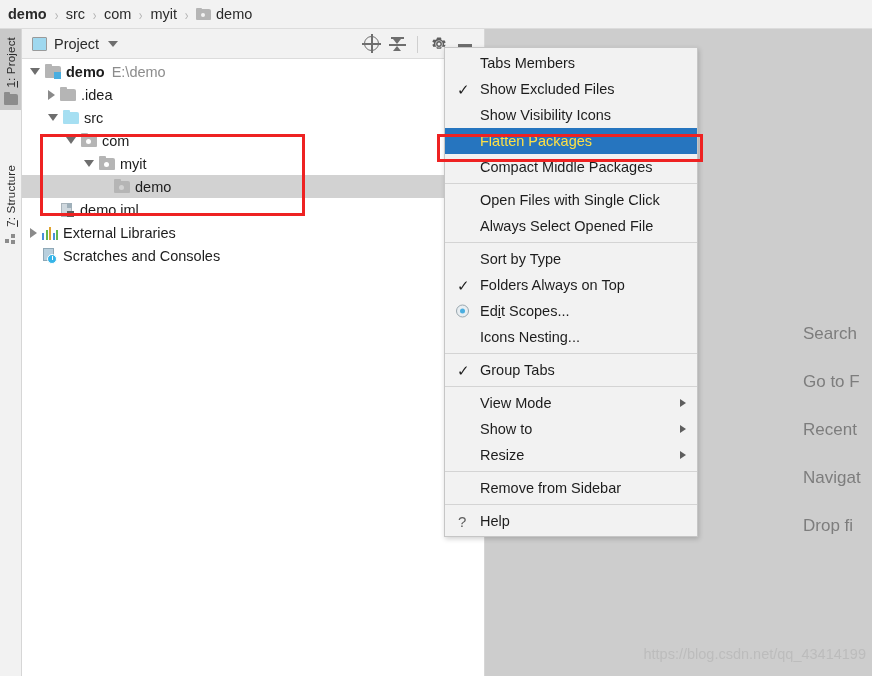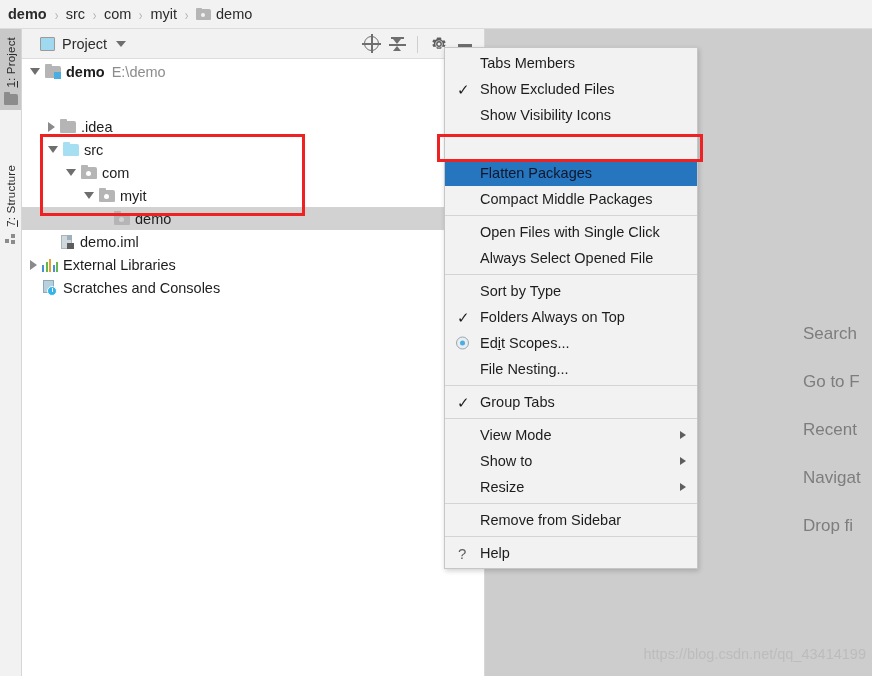--- a/index.html
+++ b/index.html
@@ -144,21 +144,20 @@
     width: 462px; height: 30px;
     background: #f2f2f2;
     border-bottom: 1px solid #dcdcdc;
     display: flex; align-items: center;
     box-sizing: border-box;
   }
   #panel-title-group {
     display: flex; align-items: center;
     padding-left: 10px;
     cursor: default;
-    margin-left: 8px;
   }
   .panel-view-icon {
     width: 15px; height: 14px;
     border: 1.5px solid #9a9a9a;
     background: #9fd8ef;
     border-radius: 1px;
     box-sizing: border-box;
     margin-right: 7px;
   }
   #panel-title {
@@ -408,22 +407,21 @@
     font-size: 14.5px;
     color: #1d1d1d;
     padding-left: 35px;
     padding-right: 10px;
     white-space: nowrap;
     cursor: default;
     box-sizing: border-box;
   }
   .menu-item.highlighted {
     background: #2675bf;
-    color: #0f172a;
-    margin-top: 32px;
+    color: #fde047;
   }
   .menu-sep {
     height: 1px;
     background: #d4d4d4;
     margin: 3px 0;
   }
   .mi-check {
     position: absolute; left: 12px; top: 50%;
     transform: translateY(-50%);
     font-size: 15px;
@@ -546,21 +544,21 @@
       </div>
     </div>
 
     <div id="tree">
         <div class="tree-row" style="padding-left: 8px;">
           <span class="twisty expanded"></span>
           <span class="ic ic-folder module"></span>
           <span class="node-label bold">demo</span>
           <span class="node-sub">E:\demo</span>
         </div>
-        <div class="tree-row" style="padding-left: 26px; margin-top: 32px;">
+        <div class="tree-row" style="padding-left: 26px;">
           <span class="twisty collapsed"></span>
           <span class="ic ic-folder"></span>
           <span class="node-label">.idea</span>
         </div>
         <div class="tree-row" style="padding-left: 26px;">
           <span class="twisty expanded"></span>
           <span class="ic ic-folder src"></span>
           <span class="node-label">src</span>
         </div>
         <div class="tree-row" style="padding-left: 44px;">
@@ -652,21 +650,21 @@
       </div>
       <div class="menu-item">
         <span class="mi-check">✓</span>
         <span class="mi-label">Folders Always on Top</span>
       </div>
       <div class="menu-item">
         <span class="mi-radio"></span>
         <span class="mi-label">Ed<u>i</u>t Scopes...</span>
       </div>
       <div class="menu-item">
-        <span class="mi-label">File Nesting...</span>
+        <span class="mi-label">Icons Nesting...</span>
       </div>
       <div class="menu-sep"></div>
       <div class="menu-item">
         <span class="mi-check">✓</span>
         <span class="mi-label">Group Tabs</span>
       </div>
       <div class="menu-sep"></div>
       <div class="menu-item">
         <span class="mi-label">View Mode</span>
         <span class="mi-arrow"></span>

